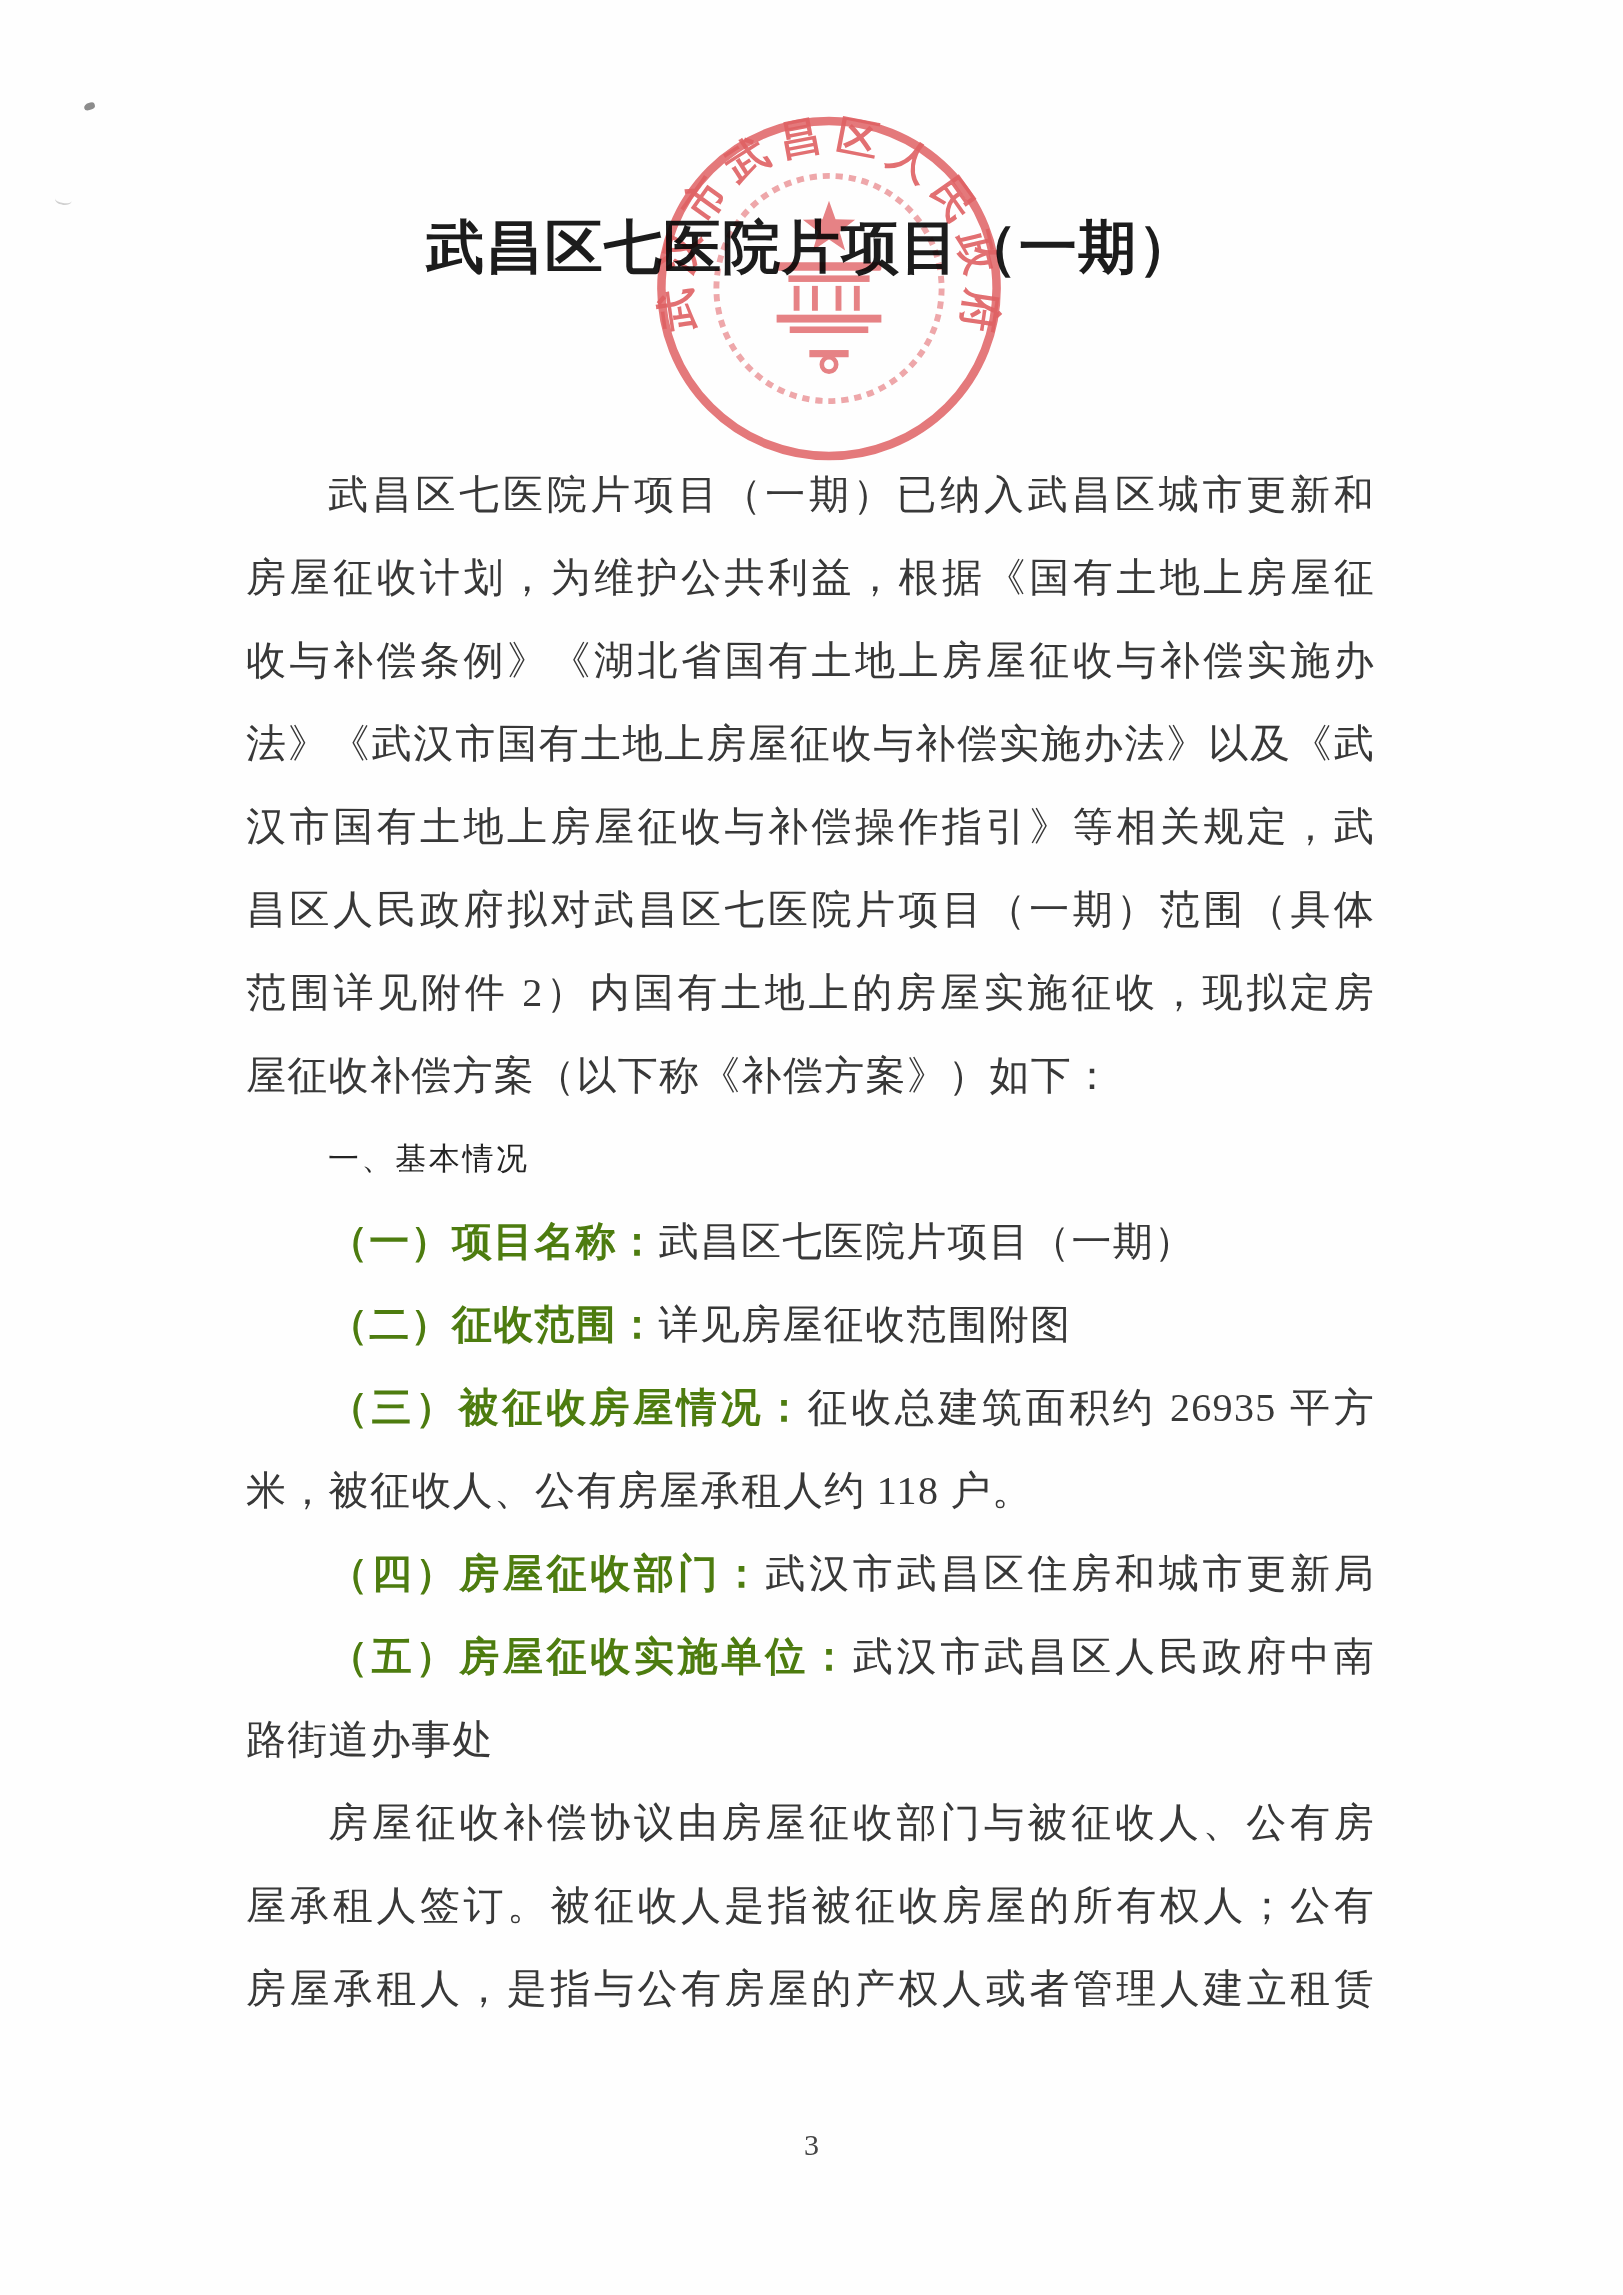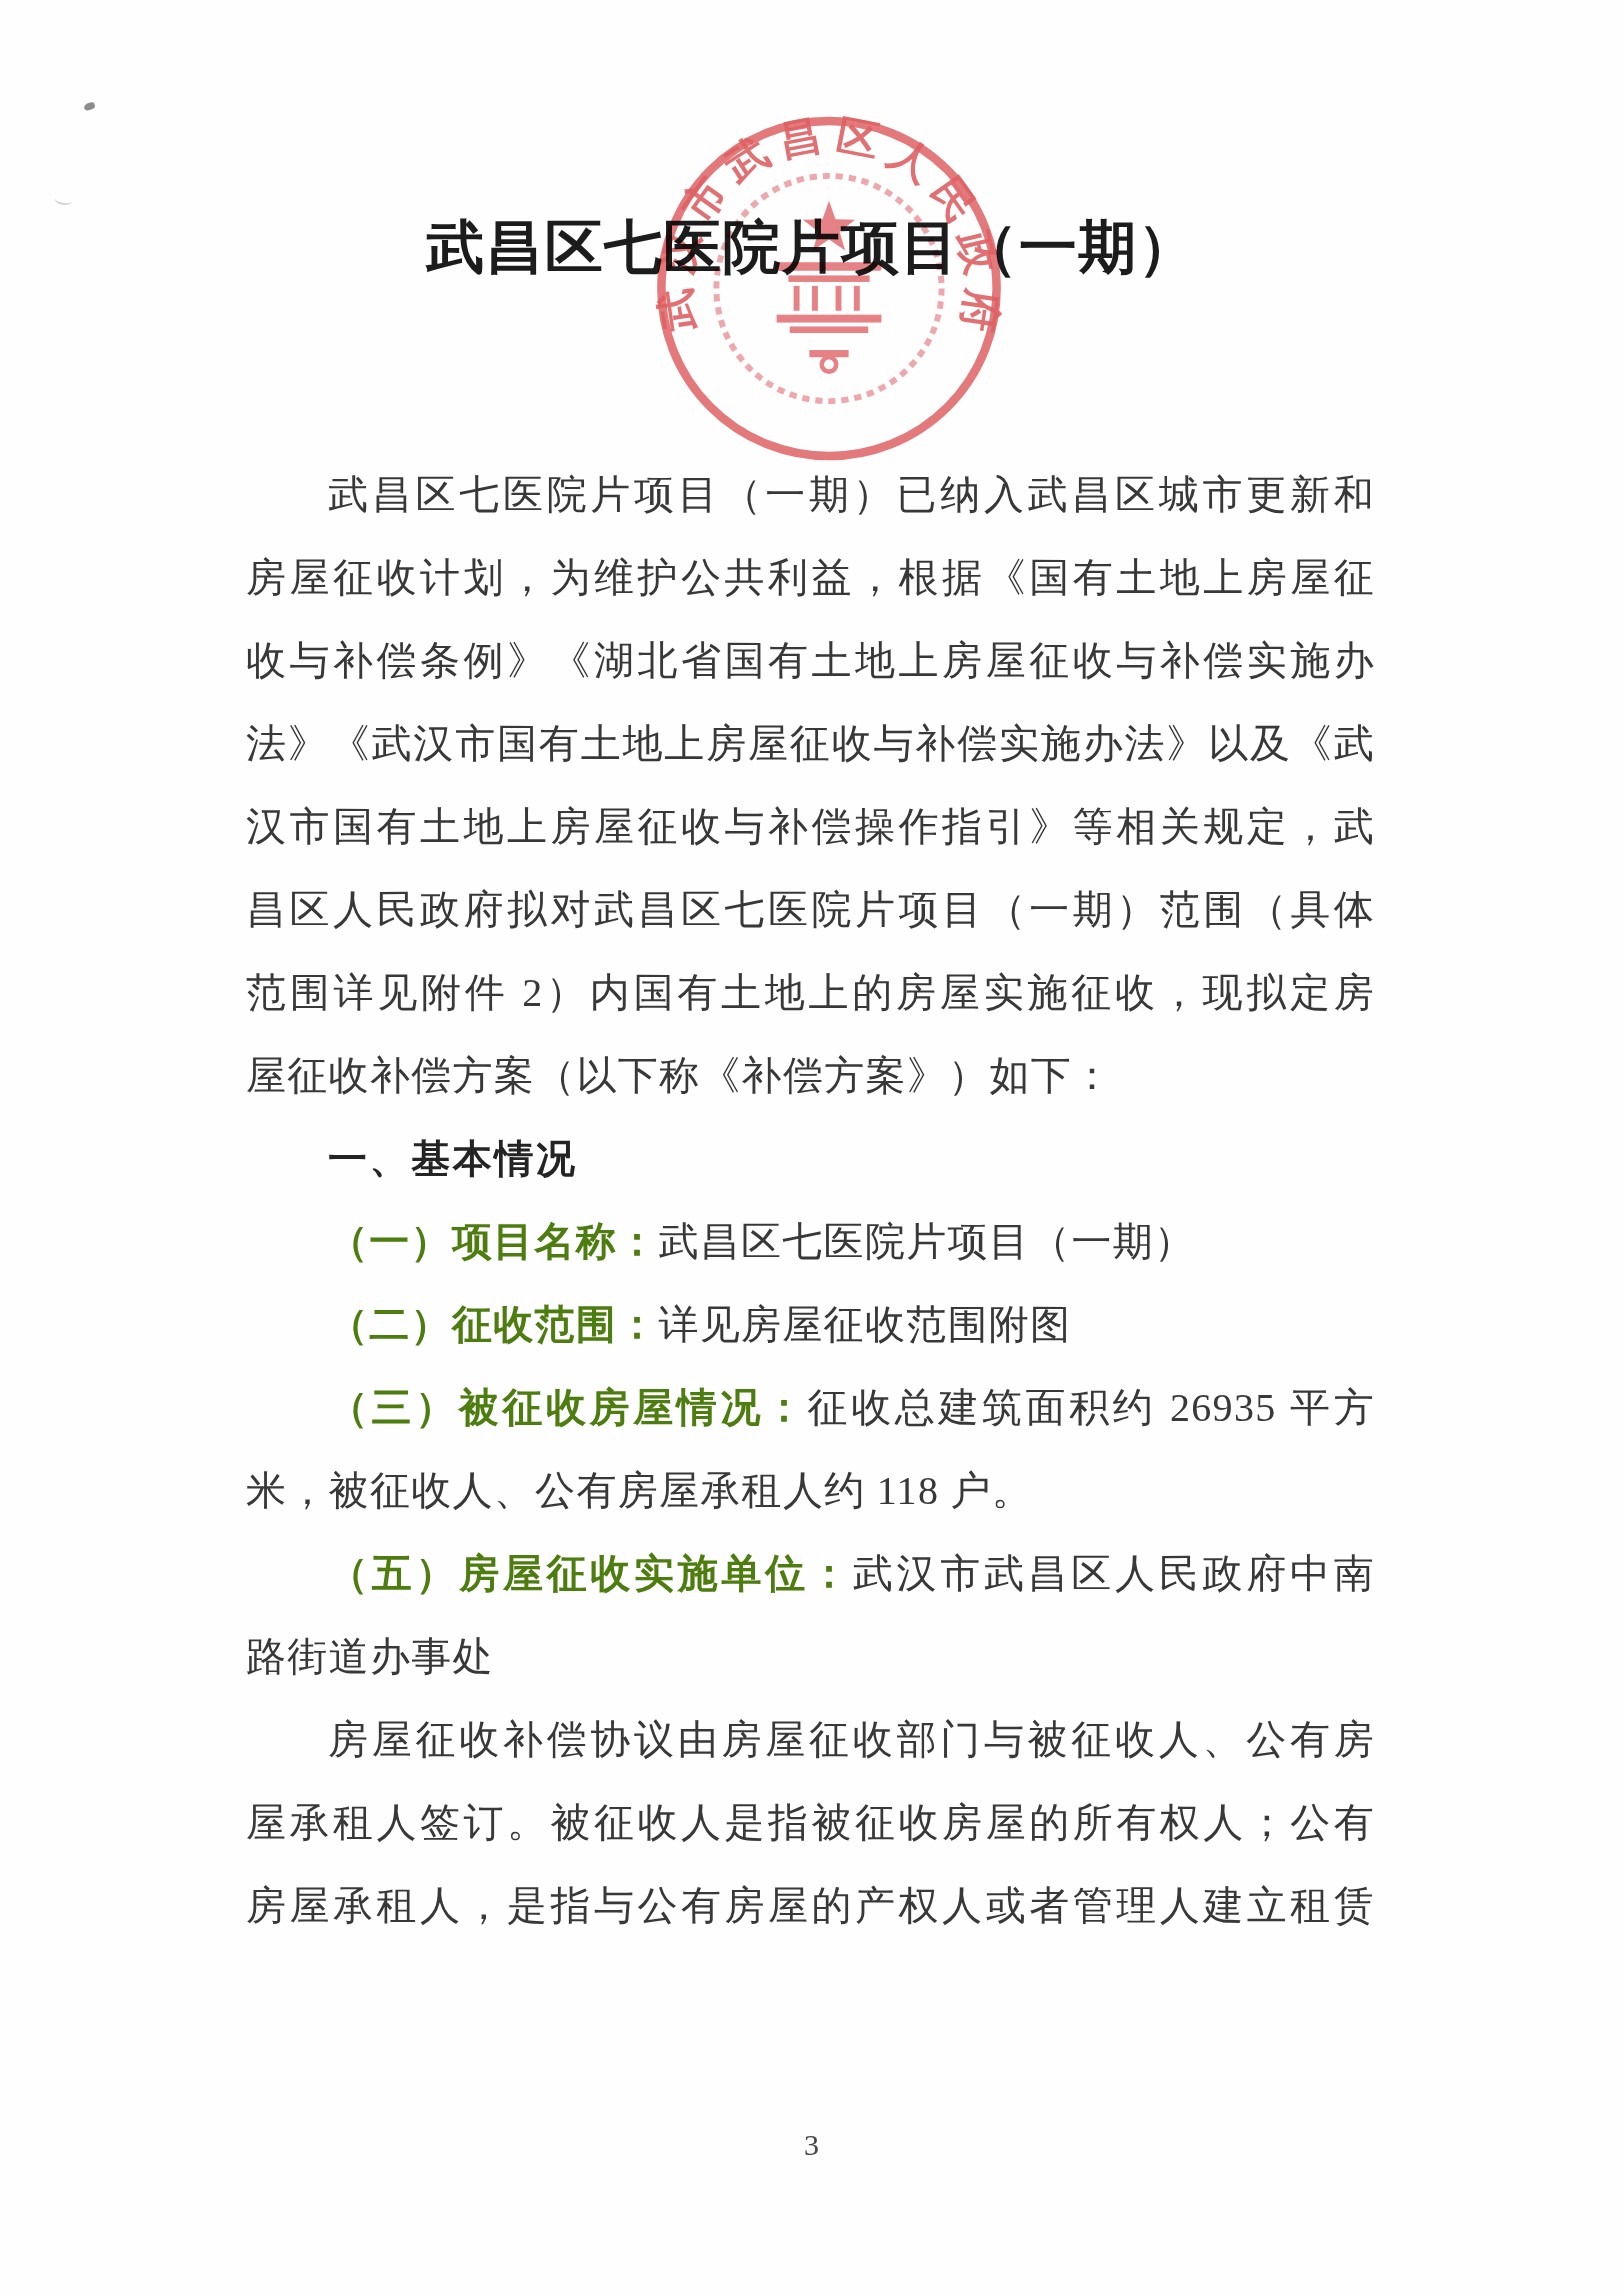--- a/index.html
+++ b/index.html
@@ -30,22 +30,22 @@
   .line {
     height:83px; line-height:83px;
     font-size:40px; letter-spacing:1.3px;
     color:#383838;
   }
   .fill   { text-align:justify; text-align-last:justify; }
   .indent { padding-left:82px; }
   .lab    { font-weight:bold; color:#4d7c0f; }
   .heading {
     font-family:"DejaVu Sans","Liberation Sans",sans-serif;
-    font-weight:bold; color:#242424; letter-spacing:2.6px;
-    font-size:39px;
+    font-weight:normal; color:#242424; letter-spacing:2.6px;
+    font-size:31px;
   }
 
   
   .pagenum {
     position:absolute; left:0; top:2125px; width:100%;
     text-align:center; font-size:30px; line-height:39px; color:#454545;
     z-index:2;
   }
 
   
@@ -120,20 +120,23 @@
       <span class="lab">（一）项目名称：</span><span>武昌区七医院片项目（一期）</span>
     </div>
     <div class="line indent">
       <span class="lab">（二）征收范围：</span><span>详见房屋征收范围附图</span>
     </div>
     <div class="line fill indent">
       <span class="lab">（三）被征收房屋情况：</span><span>征收总建筑面积约 26935 平方</span>
     </div>
     <div class="line">米，被征收人、公有房屋承租人约 118 户。</div>
     <div class="line fill indent">
+      <span class="lab">（四）房屋征收部门：</span><span>武汉市武昌区住房和城市更新局</span>
+    </div>
+    <div class="line fill indent">
       <span class="lab">（五）房屋征收实施单位：</span><span>武汉市武昌区人民政府中南</span>
     </div>
     <div class="line">路街道办事处</div>
     <div class="line fill indent">房屋征收补偿协议由房屋征收部门与被征收人、公有房</div>
     <div class="line fill">屋承租人签订。被征收人是指被征收房屋的所有权人；公有</div>
     <div class="line fill">房屋承租人，是指与公有房屋的产权人或者管理人建立租赁</div>
   </div>
 
   <div class="pagenum">3</div>
 

